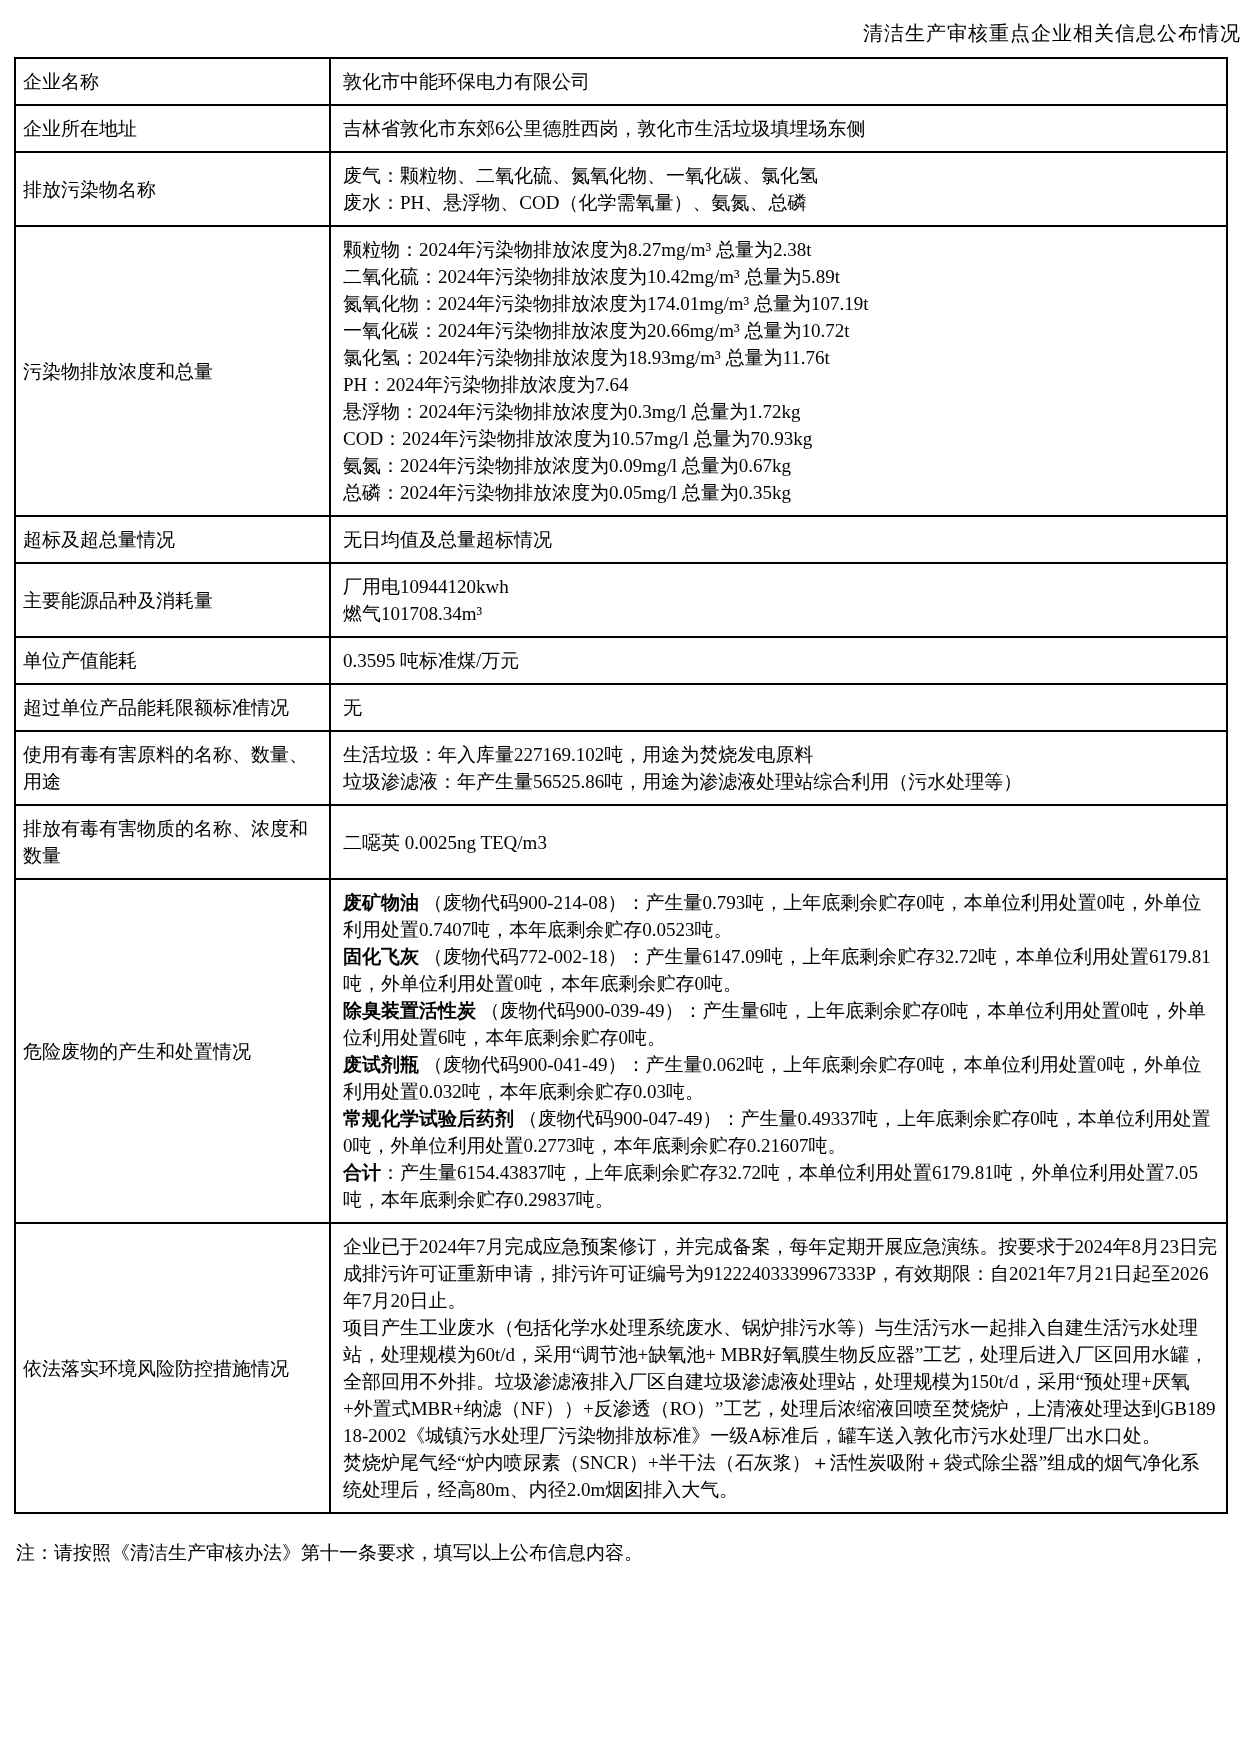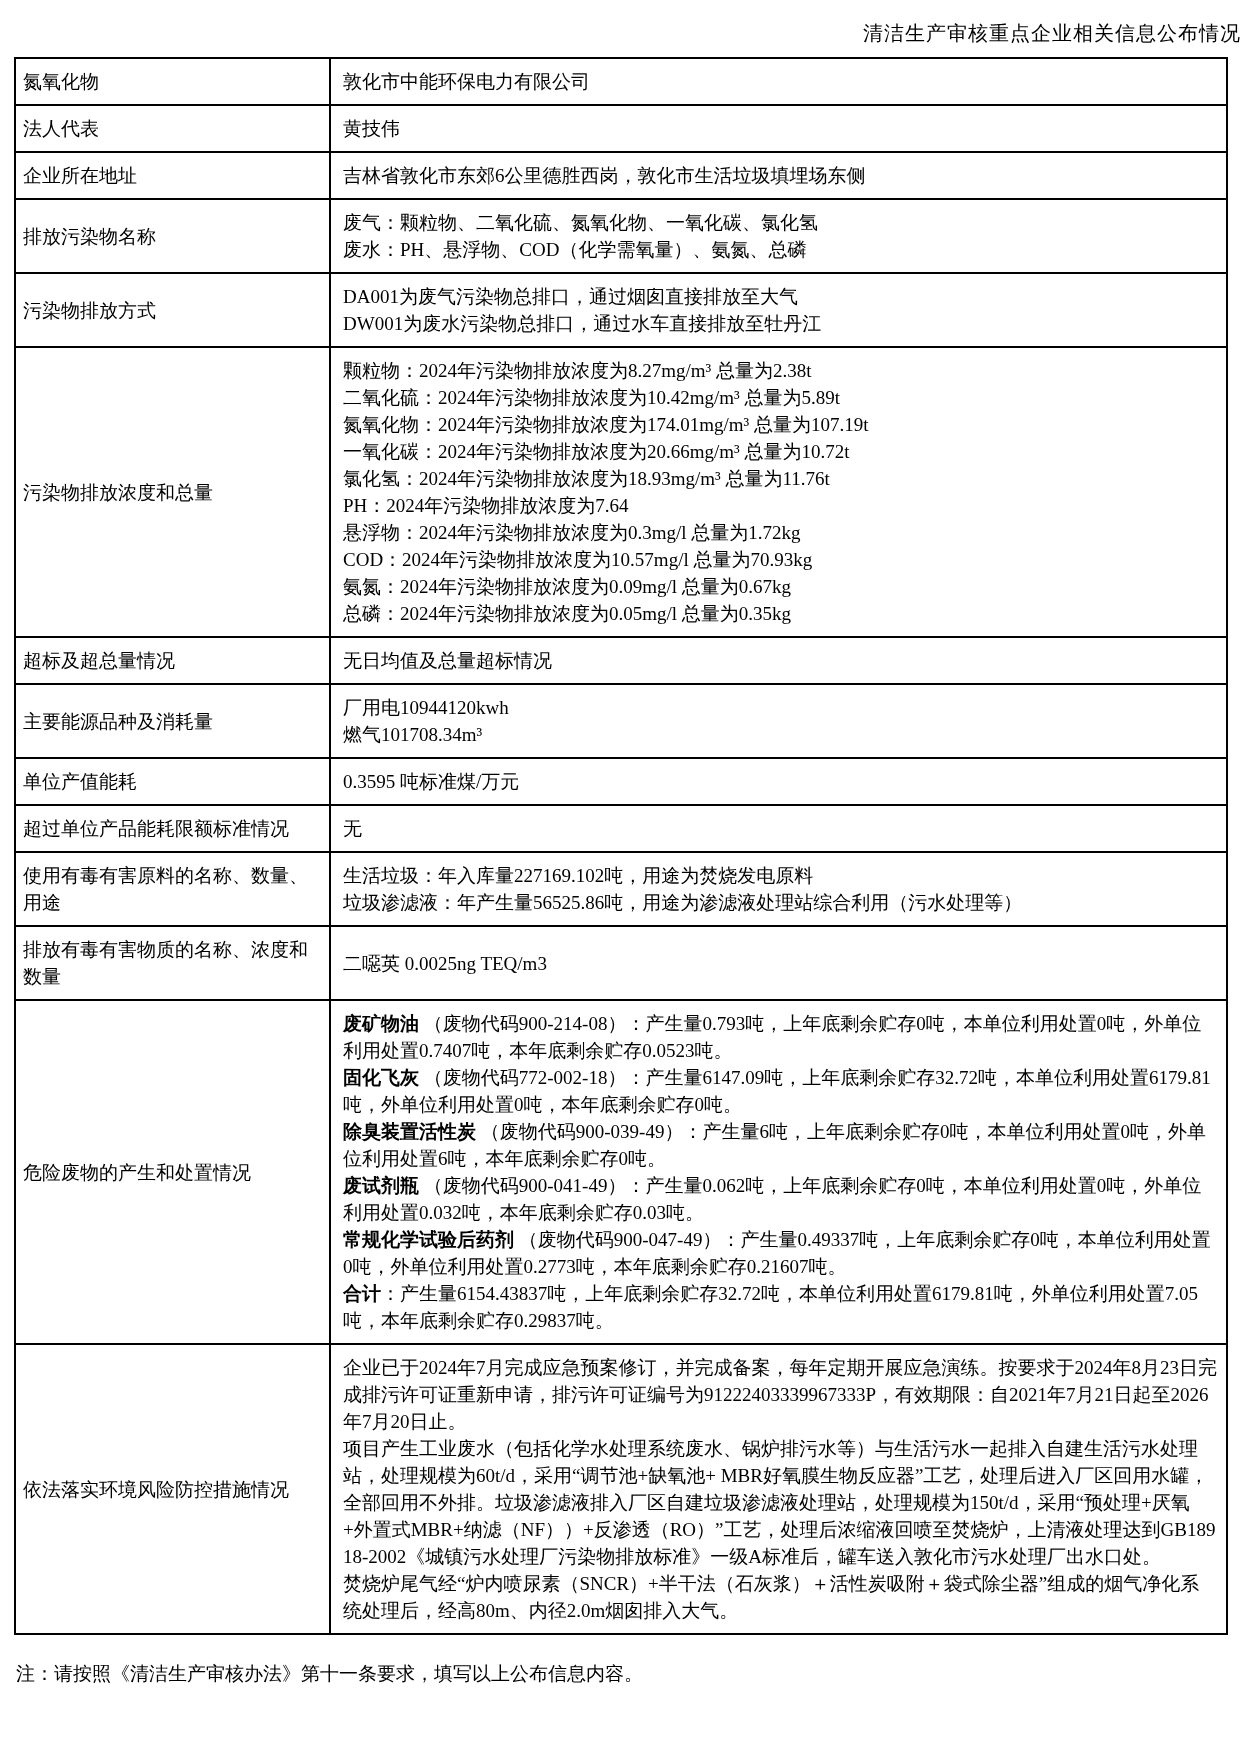--- a/index.html
+++ b/index.html
@@ -52,49 +52,36 @@
   }
 </style>
 </head>
 <body>
 
 <div class="page">
   <div class="doc-title">清洁生产审核重点企业相关信息公布情况</div>
   <table class="info-table">
     <tbody>
         <tr>
-          <td class="label-cell">氮氧化物</td>
+          <td class="label-cell">企业名称</td>
           <td class="value-cell">
             <div class="value-line">敦化市中能环保电力有限公司</div>
-          </td>
-        </tr>
-        <tr>
-          <td class="label-cell">法人代表</td>
-          <td class="value-cell">
-            <div class="value-line">黄技伟</div>
           </td>
         </tr>
         <tr>
           <td class="label-cell">企业所在地址</td>
           <td class="value-cell">
             <div class="value-line">吉林省敦化市东郊6公里德胜西岗，敦化市生活垃圾填埋场东侧</div>
           </td>
         </tr>
         <tr>
           <td class="label-cell">排放污染物名称</td>
           <td class="value-cell">
             <div class="value-line">废气：颗粒物、二氧化硫、氮氧化物、一氧化碳、氯化氢</div>
             <div class="value-line">废水：PH、悬浮物、COD（化学需氧量）、氨氮、总磷</div>
-          </td>
-        </tr>
-        <tr>
-          <td class="label-cell">污染物排放方式</td>
-          <td class="value-cell">
-            <div class="value-line">DA001为废气污染物总排口，通过烟囱直接排放至大气</div>
-            <div class="value-line">DW001为废水污染物总排口，通过水车直接排放至牡丹江</div>
           </td>
         </tr>
         <tr>
           <td class="label-cell">污染物排放浓度和总量</td>
           <td class="value-cell">
             <div class="value-line">颗粒物：2024年污染物排放浓度为8.27mg/m³ 总量为2.38t</div>
             <div class="value-line">二氧化硫：2024年污染物排放浓度为10.42mg/m³ 总量为5.89t</div>
             <div class="value-line">氮氧化物：2024年污染物排放浓度为174.01mg/m³ 总量为107.19t</div>
             <div class="value-line">一氧化碳：2024年污染物排放浓度为20.66mg/m³ 总量为10.72t</div>
             <div class="value-line">氯化氢：2024年污染物排放浓度为18.93mg/m³ 总量为11.76t</div>

